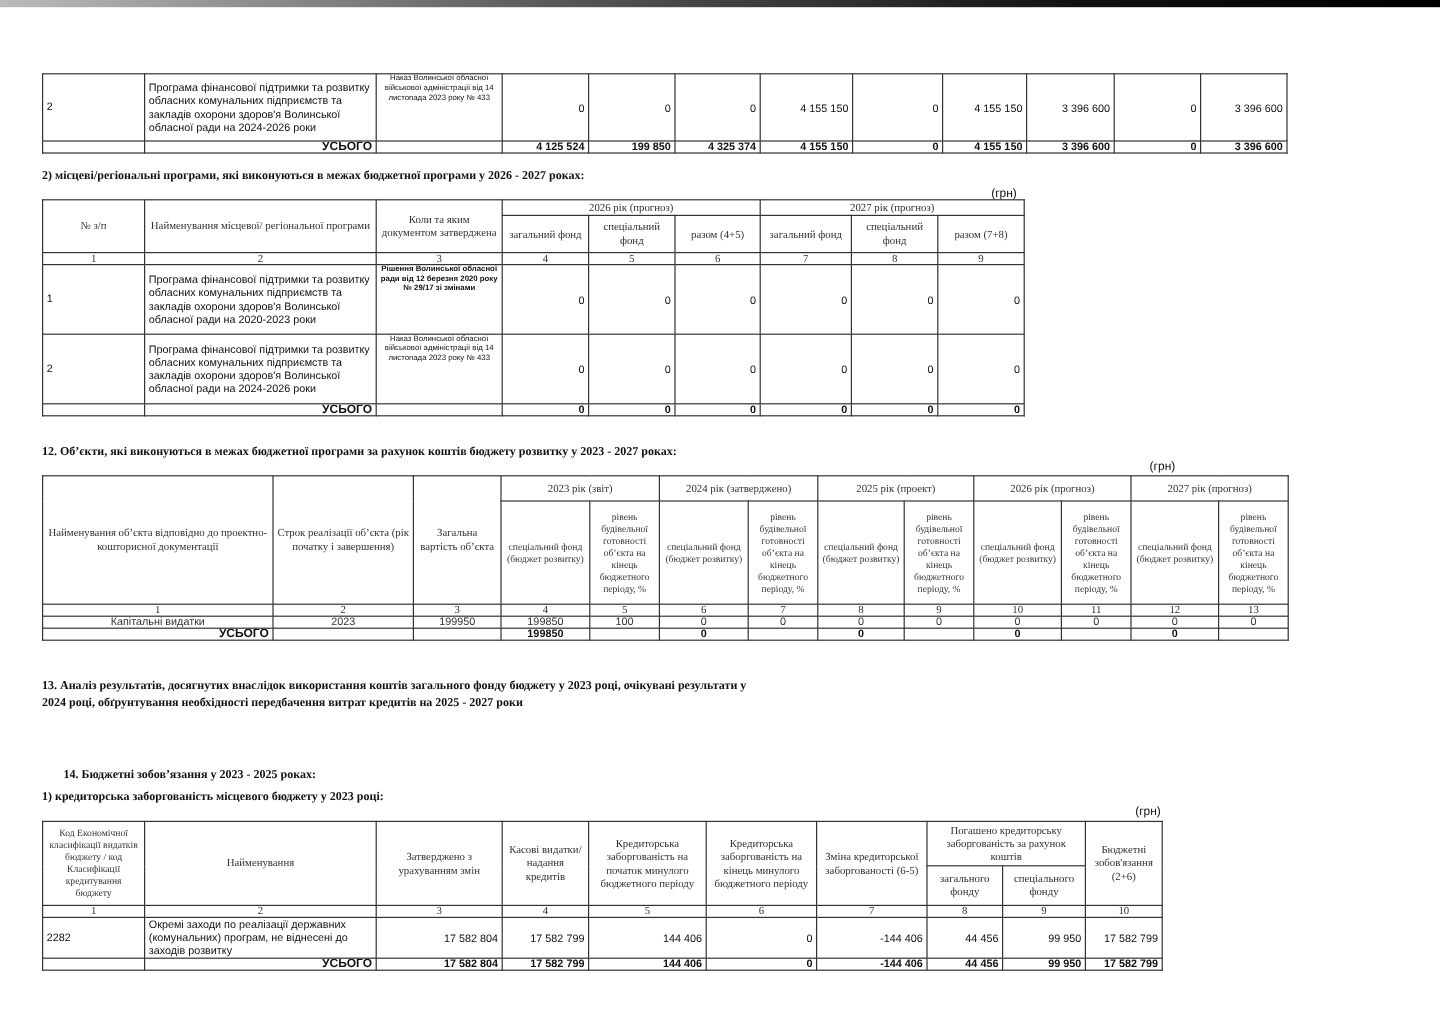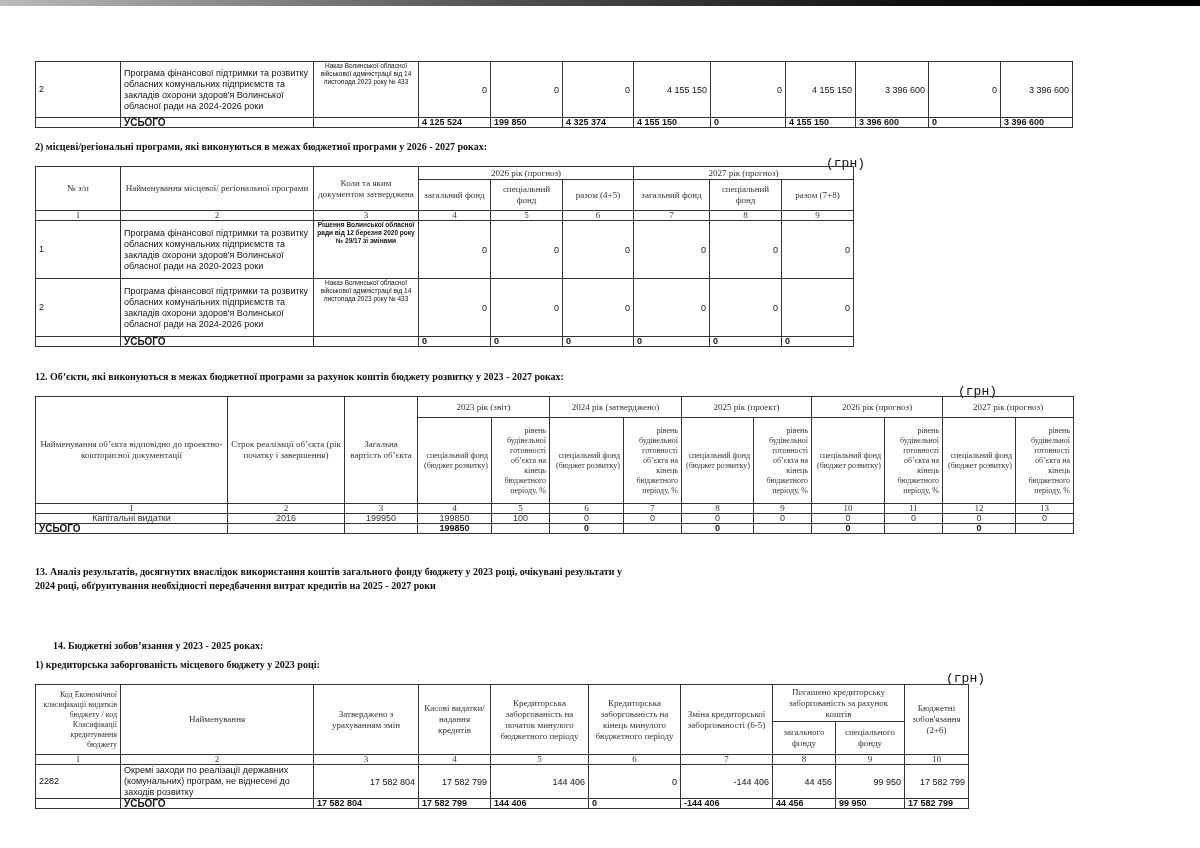--- a/index.html
+++ b/index.html
@@ -3,31 +3,31 @@
 <meta charset="utf-8">
 <style>
   html, body { margin:0; padding:0; }
   body { width:1200px; height:848px; position:relative; background:#ffffff; overflow:hidden; font-family:"Liberation Serif", serif; color:#111; }
   .topbar { position:absolute; left:0; top:0; width:1200px; height:6px; background:linear-gradient(to right,#bbb 0%,#555 40%,#111 75%,#000 100%); }
   table.doc { position:absolute; border-collapse:collapse; table-layout:fixed; }
   table.doc td { border:1px solid #333; padding:0 3px; overflow:hidden; }
   .sans { font-family:"Liberation Sans", sans-serif; }
   .serif { font-family:"Liberation Serif", serif; }
   .c { text-align:center; }
-  .r { }
+  .r { text-align:right; }
   .heading { font-family:"Liberation Serif", serif; font-weight:bold; font-size:10px; position:absolute; white-space:nowrap; }
-  .unit { font-family:Liberation Mono, monospace; font-size:13px; position:absolute; }
+  .unit { font-family:Liberation Sans, sans-serif; font-size:10px; position:absolute; }
   .hdr { font-size:9px; line-height:11px; text-align:center; color:#333; }
-  .hdr7 { font-size:8px; line-height:10px; text-align:right; color:#333; }
+  .hdr7 { font-size:8px; line-height:10px; text-align:center; color:#333; }
   .num-row td { font-size:9px; text-align:center; height:8px; line-height:9px; color:#333; }
   .nm { font-family:"Liberation Sans", sans-serif; font-size:9px; line-height:11px; text-align:left; }
   .docref { font-family:"Liberation Sans", sans-serif; font-size:6.5px; line-height:8px; text-align:center; vertical-align:top; padding-top:2px; }
   .val { font-family:"Liberation Sans", sans-serif; font-size:9px; text-align:right; }
   .tot td { font-family:"Liberation Sans", sans-serif; font-size:9px; font-weight:bold; height:9px; line-height:9px; }
-  .tot td.lbl { text-align:left; font-size:10px; }
+  .tot td.lbl { text-align:right; font-size:10px; }
 </style>
 </head>
 <body>
 
 <div class="topbar"></div>
 
 <table class="doc" style="left:35px; top:61px; width:1037px;">
   <colgroup>
     <col style="width:85px">
       <col style="width:193px">
@@ -204,21 +204,21 @@
     <td>7</td>
     <td>8</td>
     <td>9</td>
     <td>10</td>
     <td>11</td>
     <td>12</td>
     <td>13</td>
   </tr>
   <tr class="num-row sans">
     <td class="sans">Капітальні видатки</td>
-    <td class="sans">2016</td>
+    <td class="sans">2023</td>
     <td class="sans">199950</td>
     <td class="sans">199850</td>
     <td class="sans">100</td>
     <td class="sans">0</td>
     <td class="sans">0</td>
     <td class="sans">0</td>
     <td class="sans">0</td>
     <td class="sans">0</td>
     <td class="sans">0</td>
     <td class="sans">0</td>

